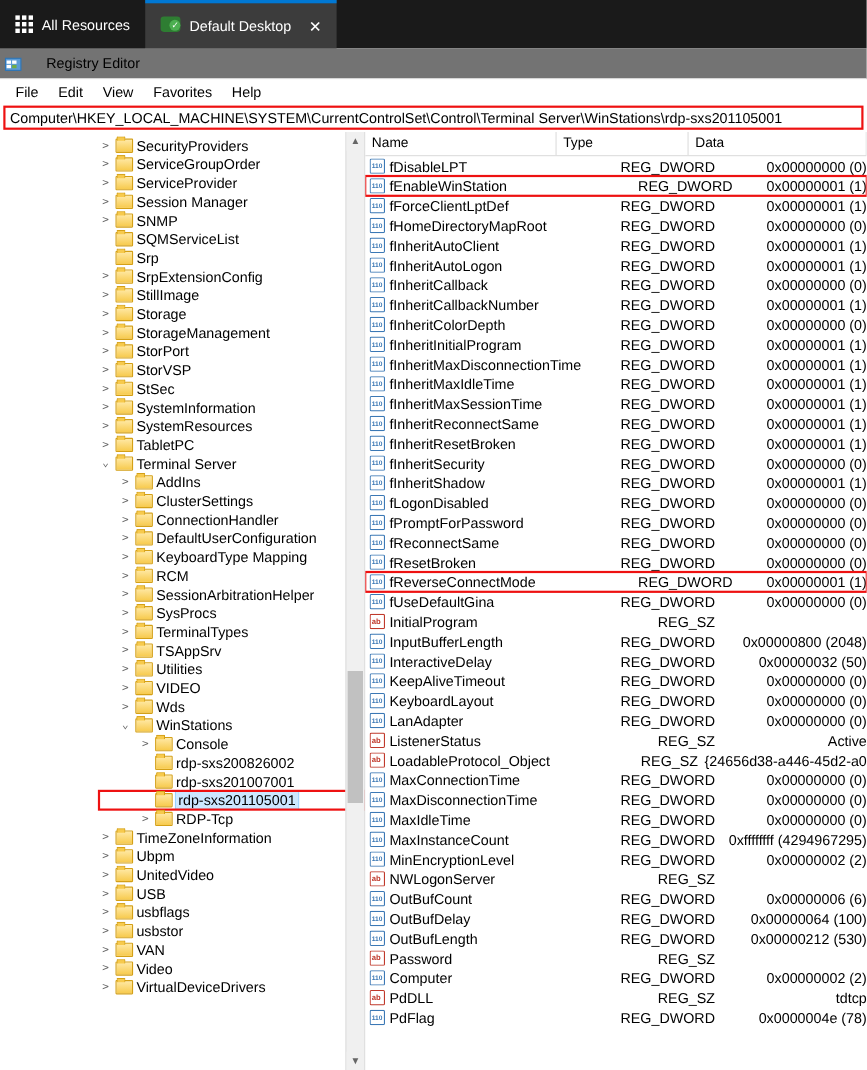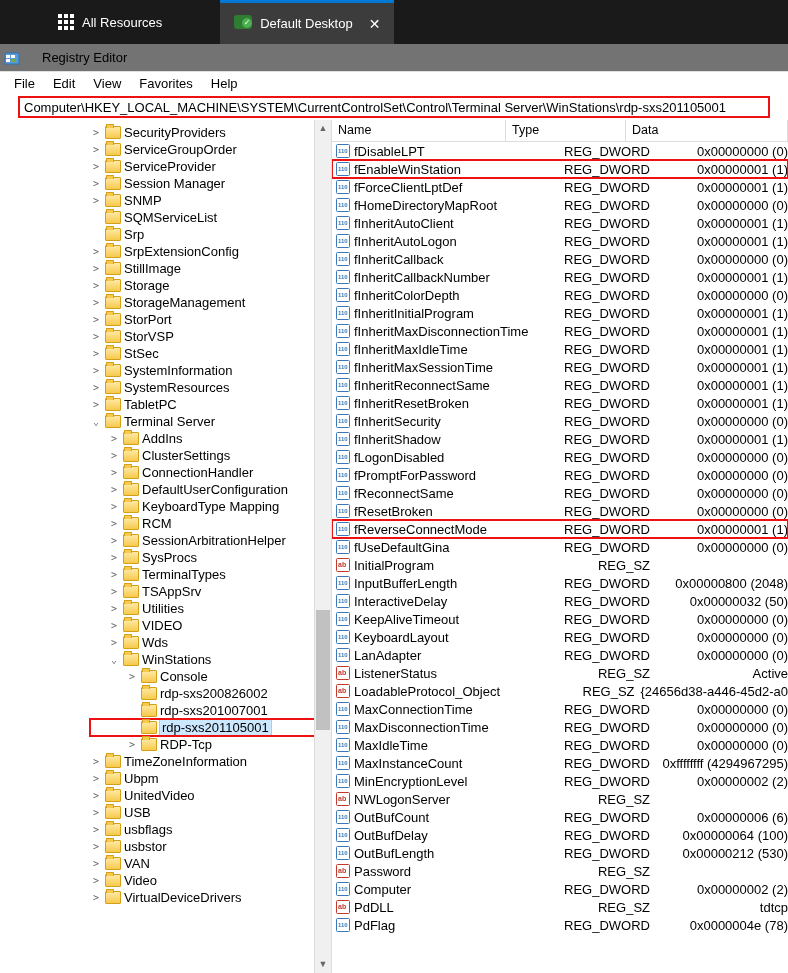--- a/index.html
+++ b/index.html
@@ -1,39 +1,39 @@
 <!DOCTYPE html>
 <html><head>
 <meta charset="utf-8">
 <style>
 * { margin: 0; padding: 0; box-sizing: border-box; font-family: "Segoe UI", Tahoma, sans-serif; font-size: 13px; }
 html, body { width: 788px; height: 973px; overflow: hidden; background: #fff; }
 
 
 .topbar { height: 44px; background: #1a1a1a; display: flex; align-items: stretch; color: #fff; }
-.topbar .tab { display: flex; align-items: center; padding: 0 14px; gap: 8px; margin-left: 44px; }
+.topbar .tab { display: flex; align-items: center; padding: 0 14px; gap: 8px; }
 .topbar .tab.res { background: #1a1a1a; }
 .topbar .tab.desk { background: #3c3c3c; border-top: 3px solid #0078d4; }
 .grid-icon { display: inline-grid; grid-template-columns: repeat(3,4px); grid-template-rows: repeat(3,4px); gap: 2px; }
 .grid-icon span { background: #fff; }
 .desk-icon { width: 18px; height: 18px; position: relative; }
 .desk-icon .circ { width: 18px; height: 14px; background: #2e7d32; border-radius: 3px; position: absolute; top: 0; }
 .desk-icon .chk { position: absolute; top: 3px; left: 8px; width: 10px; height: 10px; background: #4caf50; border-radius: 50%; color:#fff; font-size:8px; text-align:center; line-height:10px;}
 .close-x { margin-left: 8px; font-size: 14px; cursor: pointer; }
 
 
 .titlerow { height: 28px; display: flex; align-items: center; gap: 22px; padding: 0 4px; background: #737373; border-bottom: 1px solid #e0e0e0;}
 .titlerow svg { flex-shrink: 0; }
 
 
 .menubar { height: 22px; display: flex; align-items: center; gap: 2px; padding: 0 6px; background: #fff; }
 .menubar span { padding: 2px 8px; cursor: default; }
 
 
-.address { margin: 2px 18px; border: 2px solid #e11; padding: 2px 4px; font-size: 12.5px; height: 22px; display:flex; align-items:center; }
+.address { margin: 2px 3px; border: 2px solid #e11; padding: 2px 4px; font-size: 12.5px; height: 22px; display:flex; align-items:center; }
 
 
 .main { display: flex; height: calc(973px - 44px - 28px - 22px - 26px); position: relative; }
 .tree { width: 332px; overflow: hidden; position: relative; border-right:1px solid #ddd; padding-top:4px;}
 .tree-inner { padding-left: 90px; }
 .tree-scroll { position:absolute; right:0; top:0; bottom:0; width:17px; background:#f0f0f0; border-left:1px solid #ddd;}
 .tree-scroll .thumb{ position:absolute; left:1px; right:1px; top:490px; height:120px; background:#c1c1c1;}
 .tree-scroll .arr { position:absolute; left:0; right:0; height:17px; background:#f0f0f0; text-align:center; font-size:9px; line-height:17px; color:#666;}
 .tree-scroll .arr.up{top:0;} .tree-scroll .arr.dn{bottom:0;}
 
@@ -45,21 +45,21 @@
 .node.hl { outline: 2px solid #e11; outline-offset:-1px; padding-right:4px;}
 .tree .l1{padding-left:0px;} .tree .l2{padding-left:18px;} .tree .l3{padding-left:36px;}
 
 .values { flex: 1; overflow: hidden; }
 .vhdr { display: flex; height: 22px; border-bottom: 1px solid #ddd; }
 .vhdr div { padding: 3px 6px; border-right: 1px solid #ddd; font-size:12.5px;}
 .vhdr .c1{width:174px;} .vhdr .c2{width:120px;} .vhdr .c3{flex:1;}
 .vrow { display: flex; height: 18px; align-items: center; font-size:12.5px; white-space:nowrap;text-align:right;}
 .vrow .c1{width:198px; padding-left:4px; display:flex; align-items:center; gap:4px;}
 .vrow .c2{width:120px; padding-left:6px;} .vrow .c3{flex:1; padding-left:6px;}
-.vrow.hl { outline:2px solid #e11; outline-offset:-1px;}
+.vrow.hl { outline:2px solid #e11; outline-offset:-1px;gap:16px;}
 .ico-bin { width:14px; height:14px; flex-shrink:0; }
 .ico-bin rect{fill:#fff;stroke:#3b78b5;} .ico-bin text{fill:#3b78b5;font-size:6px;font-weight:bold;}
 .ico-str rect{fill:#fff;stroke:#c0392b;} .ico-str text{fill:#c0392b;font-size:7px;font-weight:bold;}
 </style>
 </head>
 <body>
 
 <div class="topbar">
   <div class="tab res">
     <span class="grid-icon">

